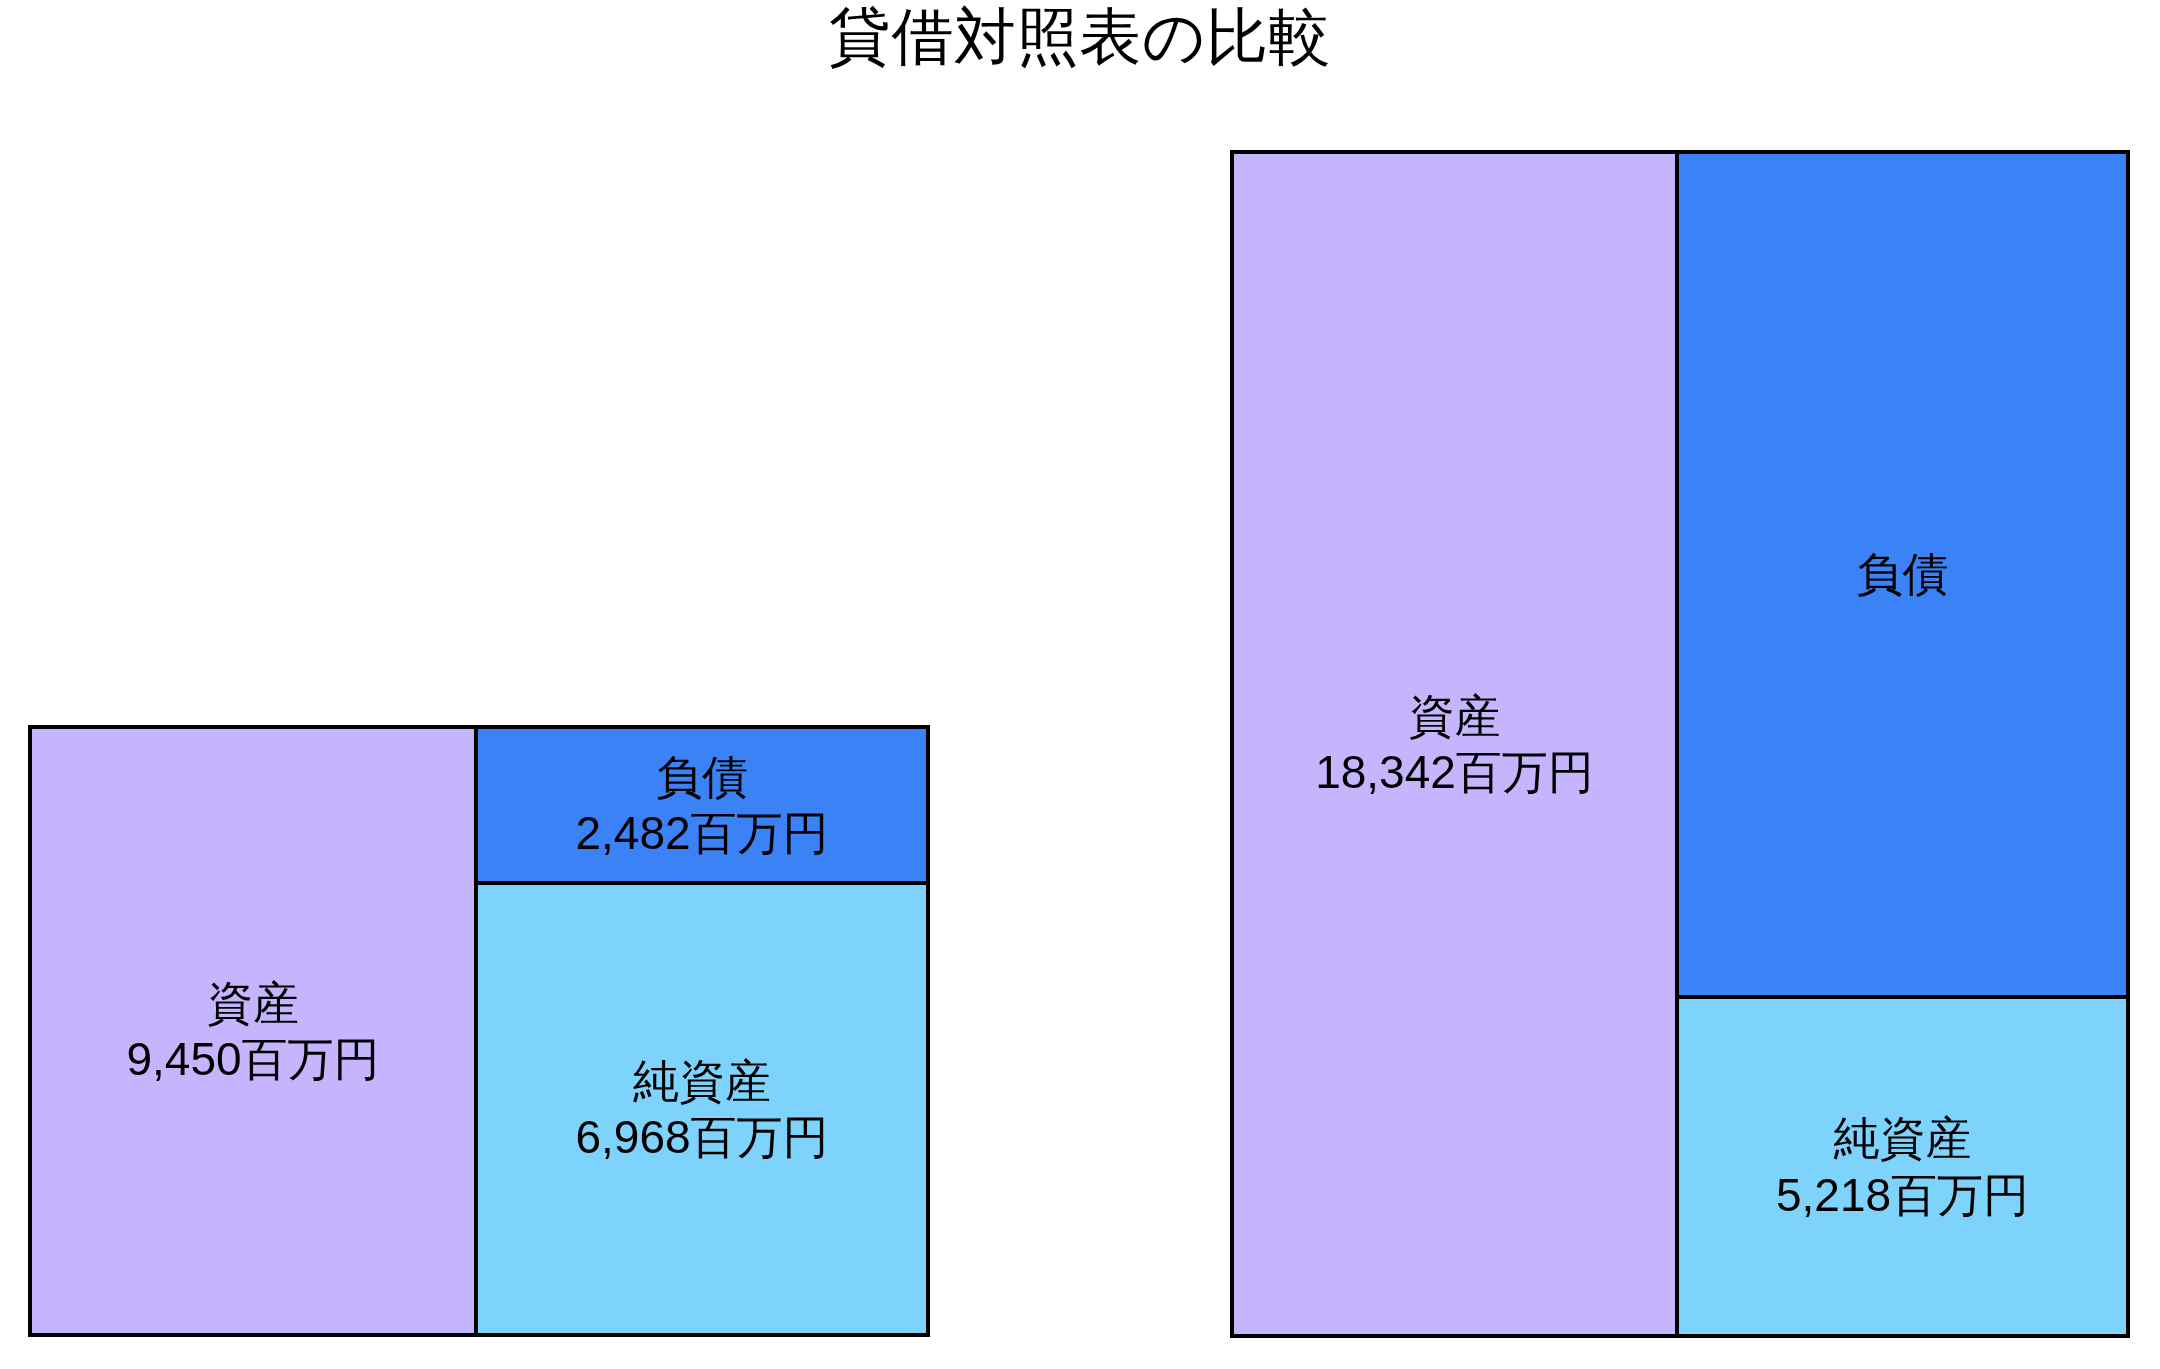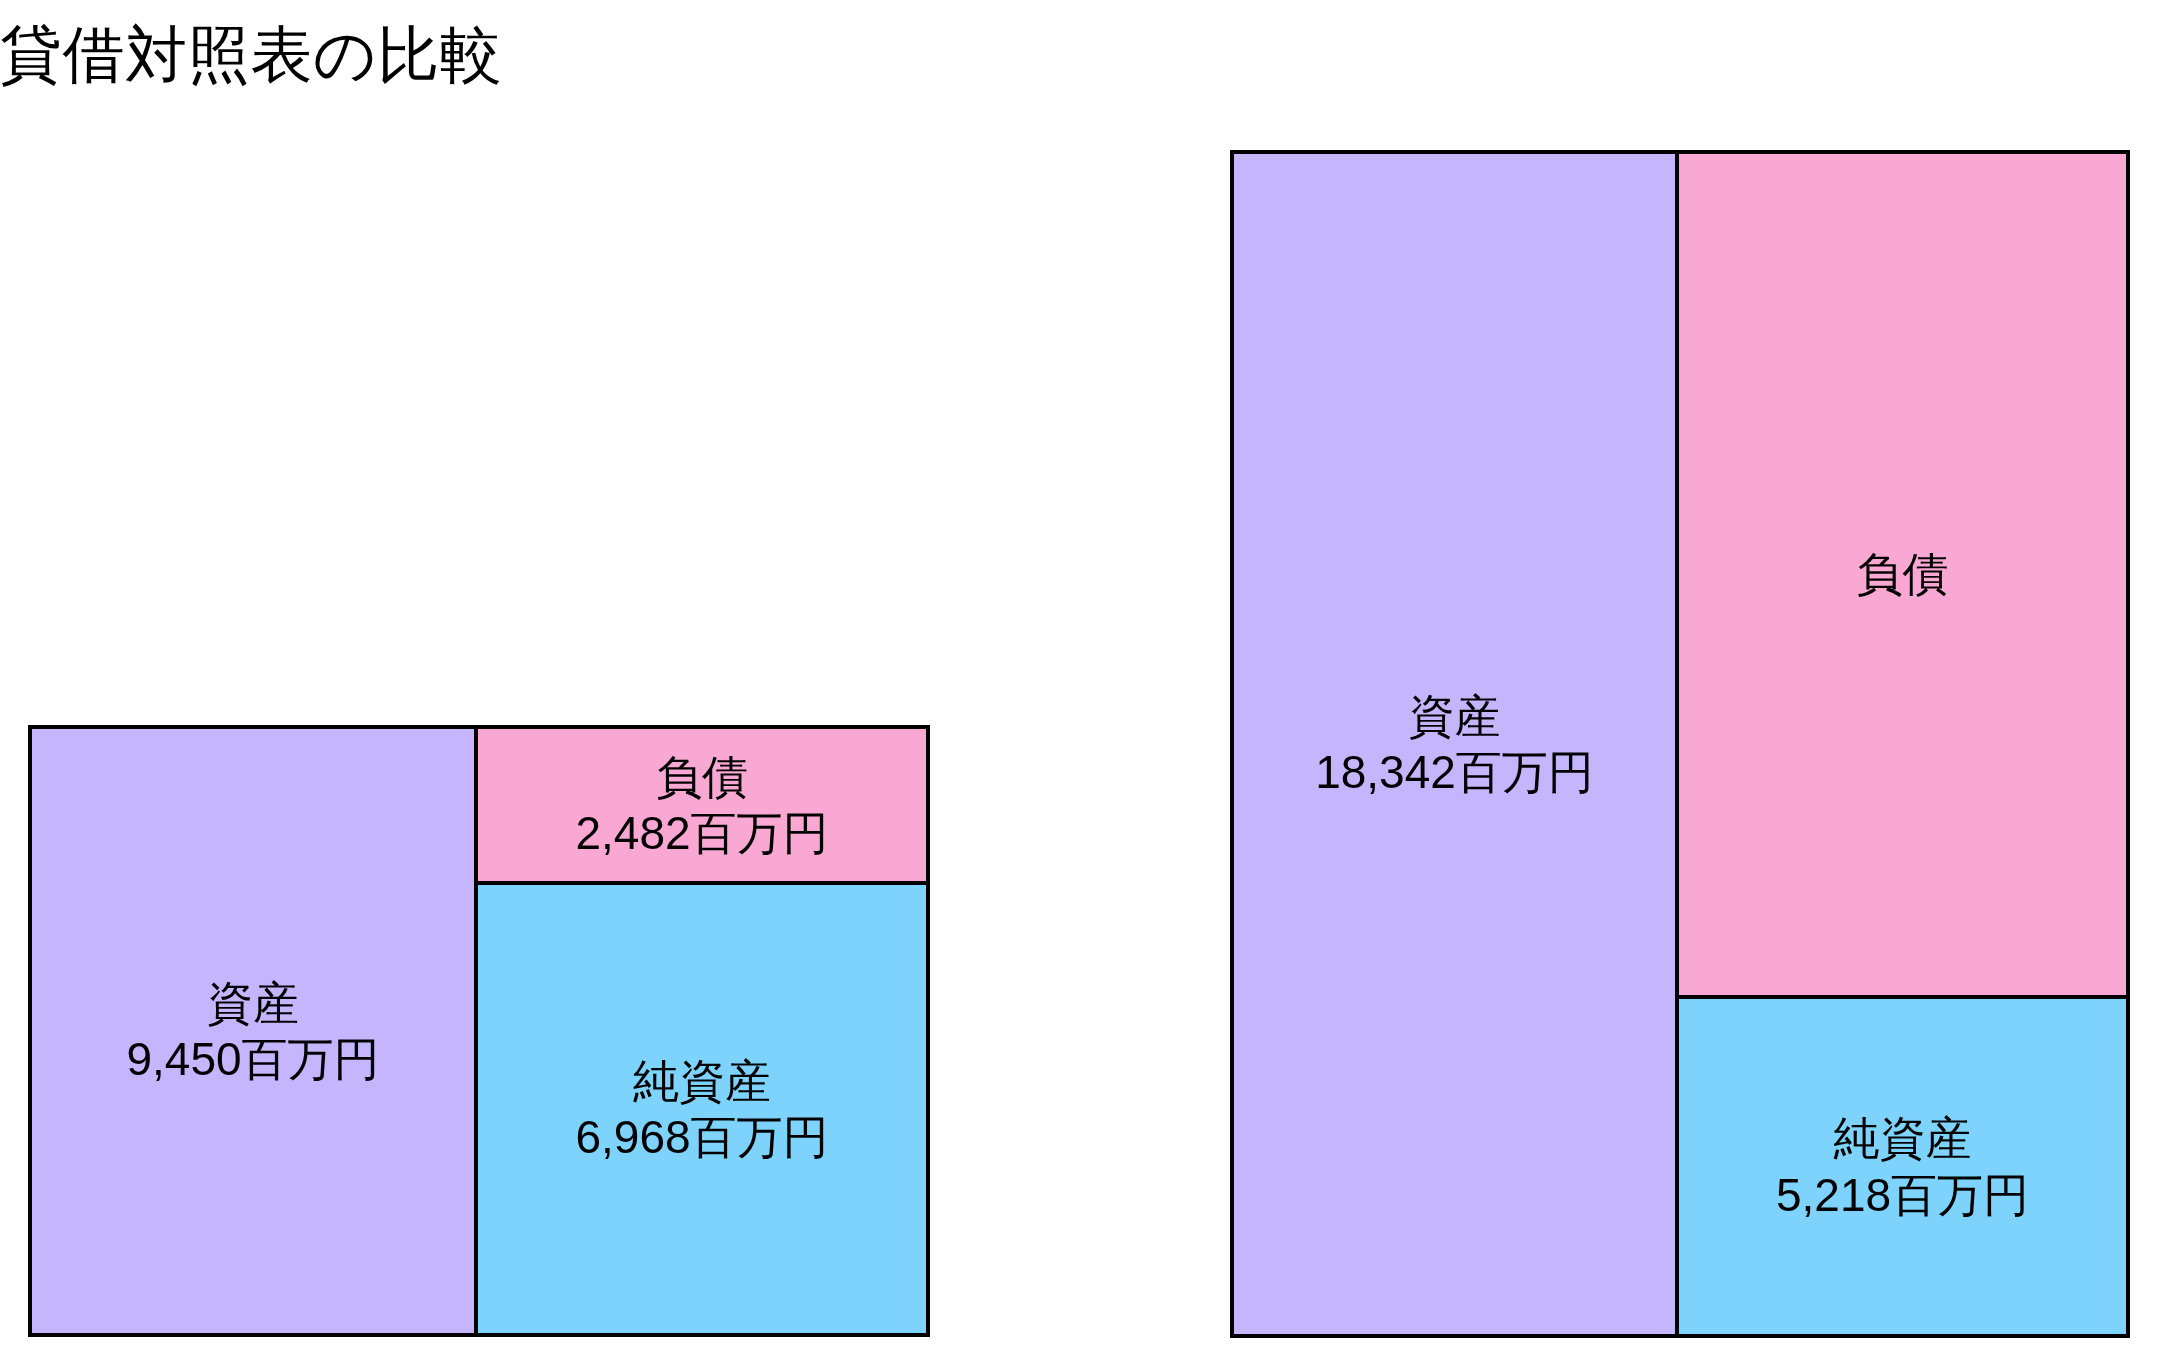--- a/index.html
+++ b/index.html
@@ -12,22 +12,23 @@
     height: 1369px;
     position: relative;
     overflow: hidden;
     font-family: "Liberation Sans", "DejaVu Sans", sans-serif;
     color: #000000;
   }
 
   #chart-title {
     position: absolute;
     left: 0;
-    top: 24px;
+    top: 6px;
     width: 2160px;
+    text-align: center;
     font-size: 62px;
     font-weight: 400;
     line-height: 1.0;
     letter-spacing: 0.01em;
     white-space: nowrap;
   }
 
   .bs-figure {
     position: absolute;
     box-sizing: border-box;
@@ -62,21 +63,21 @@
     overflow: hidden;
   }
 
   .bs-block .bs-label,
   .bs-block .bs-value {
     display: block;
     white-space: nowrap;
   }
 
   .asset-block  { background: #c4b5fd; }
-  .liab-block   { background: #f9a8d4; }
+  .liab-block   { background: #3b82f6; }
   .equity-block { background: #7dd3fc; }
 
   
   #bs-figure-left .asset-block {
     left: 0; top: 0;
     width: 446px; height: 604px;
     border-right: 4px solid #000000;
     font-size: 46px;
   }
   #bs-figure-left .liab-block {

